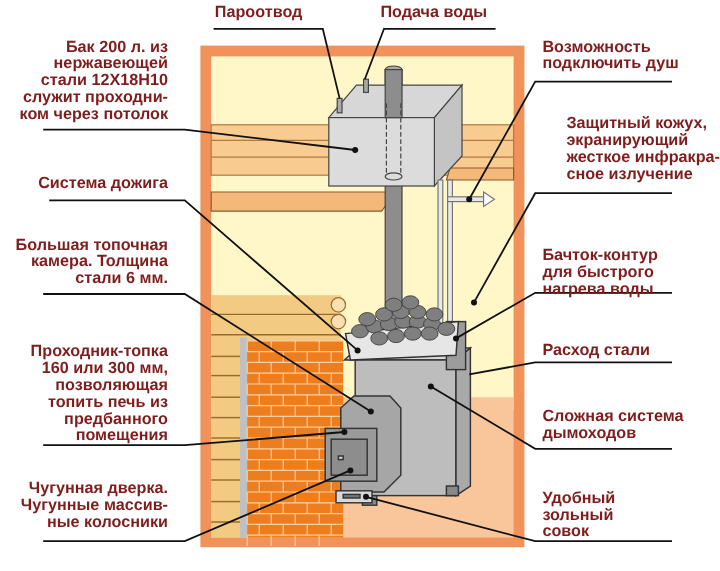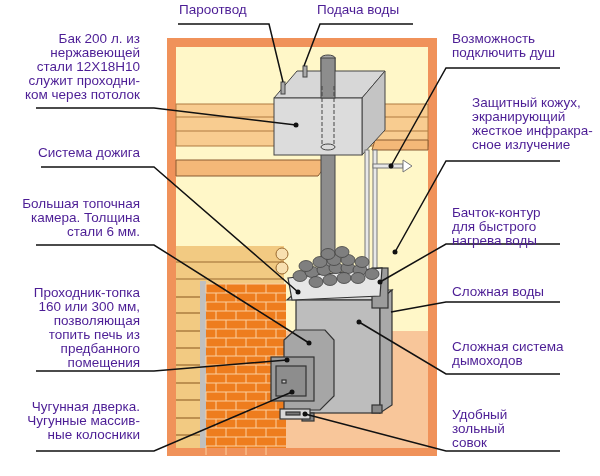--- a/index.html
+++ b/index.html
@@ -1,20 +1,20 @@
 <!DOCTYPE html>
 <html><head>
 <meta charset="utf-8">
 <style>
   html, body { margin: 0; padding: 0; background: #ffffff; }
   body { width: 600px; height: 476px; position: relative; overflow: hidden;
          font-family: "Liberation Sans", sans-serif; }
   #diagram { position: absolute; left: 0; top: 0; }
   .lbl { position: absolute; font-family: "Liberation Sans", sans-serif;
-         font-size: 13.5px; line-height: 14px; color: #4c1d95; white-space: pre; }
+         font-size: 13.5px; line-height: 14px; color: #7f1d1d; white-space: pre; font-weight: bold; }
   .r { text-align: right; }
   .l { text-align: left; }
 </style>
 </head>
 <body>
 
 <svg id="diagram" width="600" height="476" viewBox="0 0 600 476" xmlns="http://www.w3.org/2000/svg">
 
   <rect x="167" y="38" width="270" height="418" fill="#f0925a"></rect>
   <rect x="176" y="47" width="252" height="295" fill="#fff7c8"></rect>
@@ -263,18 +263,18 @@
 позволяющая
 топить печь из
 предбанного
 помещения</div>
 <div class="lbl r" style="left:0px;top:400px;width:140px;">Чугунная дверка.
 Чугунные массив-
 ные колосники</div>
 <div class="lbl l" style="left:452px;top:206px;">Бачток-контур
 для быстрого
 нагрева воды</div>
-<div class="lbl l" style="left:452px;top:285px;">Сложная воды</div>
+<div class="lbl l" style="left:452px;top:285px;">Расход стали</div>
 <div class="lbl l" style="left:452px;top:340px;">Сложная система
 дымоходов</div>
 <div class="lbl l" style="left:452px;top:408px;">Удобный
 зольный
 совок</div>
 
 </body></html>

